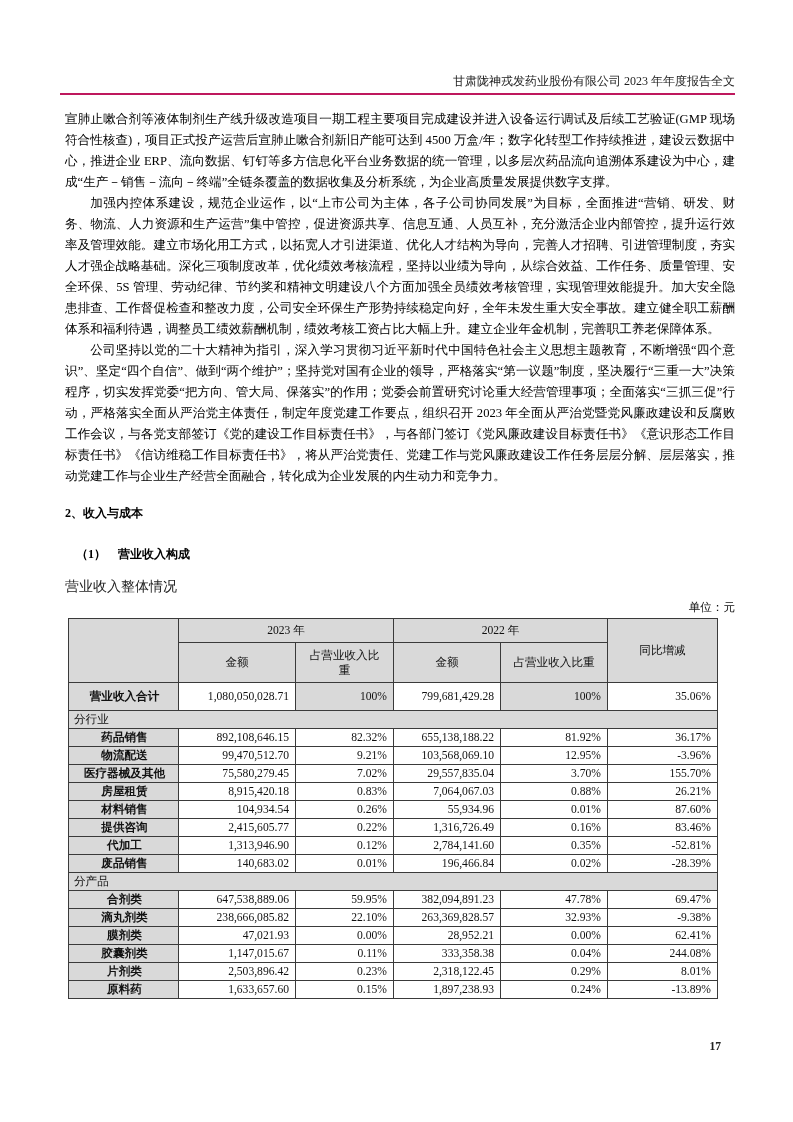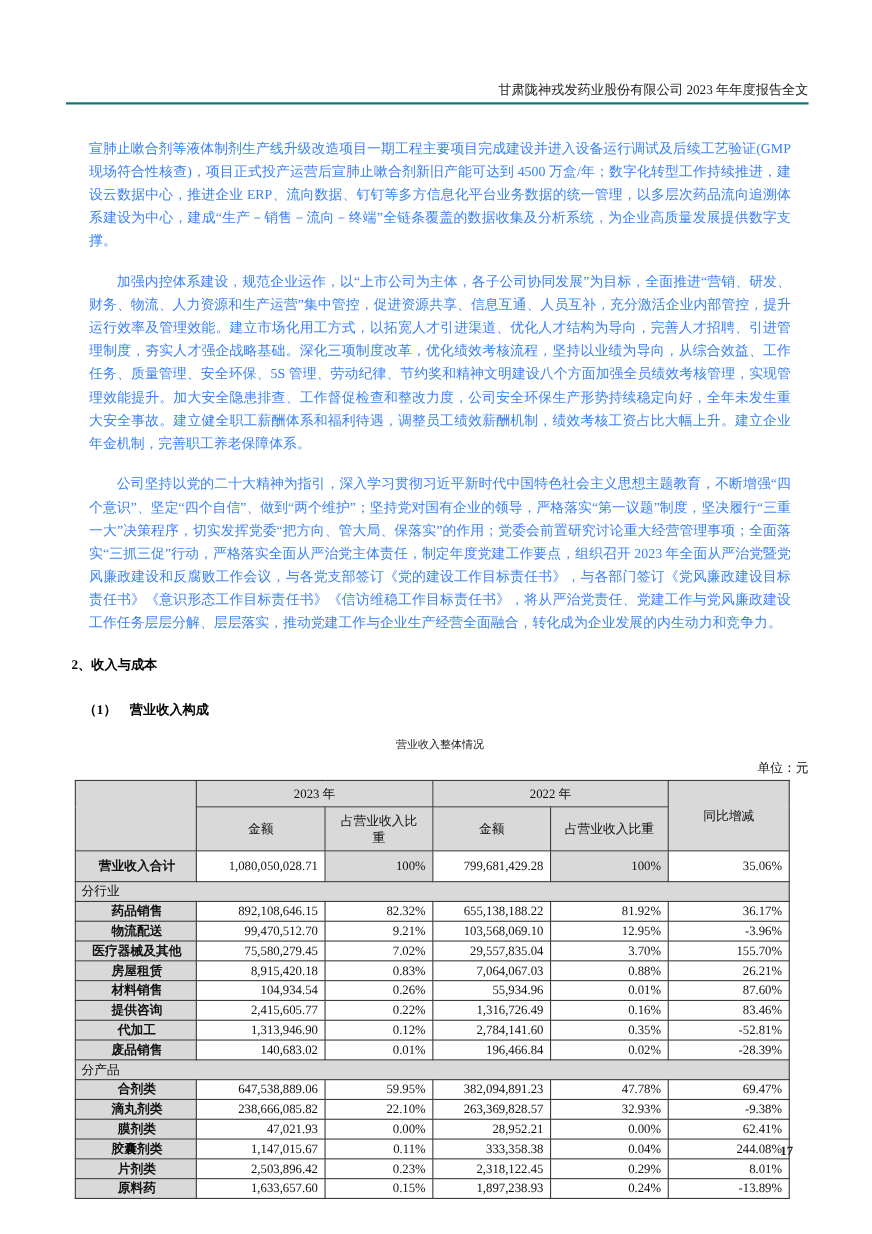--- a/index.html
+++ b/index.html
@@ -4,33 +4,33 @@
 <style>
   html,body{margin:0;padding:0;}
   body{
     width:793px;height:1122px;background:#ffffff;
     font-family:"Liberation Serif","DejaVu Serif",serif;
     color:#151515;
   }
   .page{position:relative;width:793px;height:1122px;overflow:hidden;background:#ffffff;}
 
   .header{position:absolute;left:60px;top:0;width:675px;padding-top:74px;
-          border-bottom:2px solid #0f766e;padding-bottom:5px;}
+          border-bottom:2px solid #be185d;padding-bottom:5px;}
   .header-title{font-size:12px;line-height:14px;text-align:right;color:#1d1d1d;}
 
   .content{position:absolute;left:65px;top:109px;width:670px;}
 
-  .para{font-size:12.6px;line-height:21px;text-align:justify;color:#3b82f6;margin:16px;}
+  .para{font-size:12.6px;line-height:21px;text-align:justify;color:#000000;margin:0;}
   .para.indent{text-indent:2em;}
   .sub-heading{font-size:12.6px;line-height:21px;font-weight:bold;text-indent:2em;
                text-align:left;color:#000;margin:0;}
 
   .h2{font-size:12px;line-height:22px;font-weight:bold;color:#000;margin:15px 0 0 0;}
   .h3{font-size:12px;line-height:21px;font-weight:bold;color:#000;margin:20px 0 0 0;padding-left:11px;}
-  .overview{font-size:10px;line-height:18px;margin:13px 0 0 0;color:#222;text-align:center;}
+  .overview{font-size:14px;line-height:18px;margin:13px 0 0 0;color:#222;}
   .unit{font-size:11.6px;line-height:14px;text-align:right;margin:5px 0 3px 0;color:#111;}
 
   table.rev{border-collapse:collapse;margin-left:3px;width:649px;table-layout:fixed;border-radius:11px;}
   .rev th,.rev td{border:1px solid #3a3a3a;font-size:11.6px;font-weight:normal;
                   color:#111;overflow:hidden;}
   .rev thead th{background:#d9d9d9;text-align:center;vertical-align:middle;line-height:15px;}
   .rev tr.yr th{height:21px;}
   .rev tr.sub th{height:37px;}
   .rev th.narrow{padding:0 13px;}
   .rev td{height:17px;padding:0 6px 0 3px;vertical-align:middle;}

